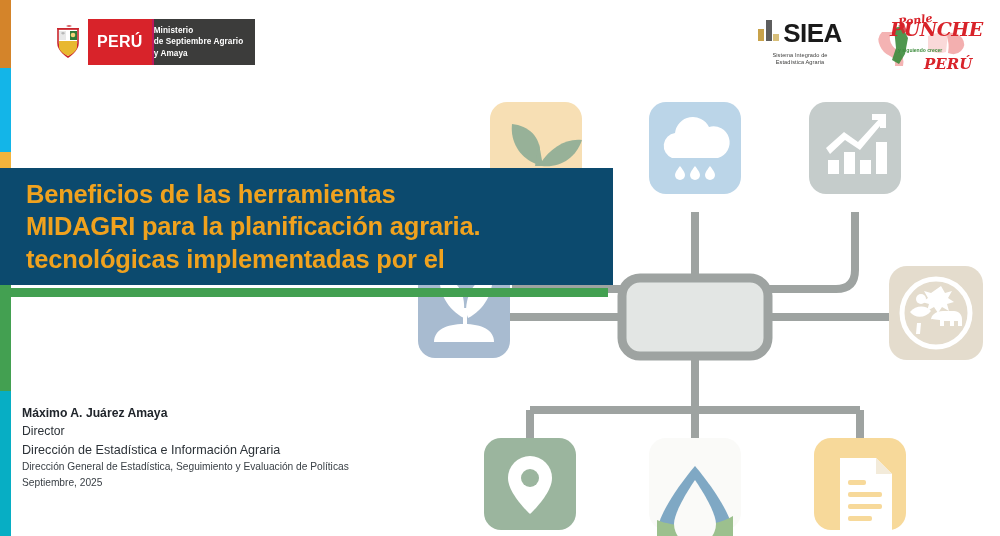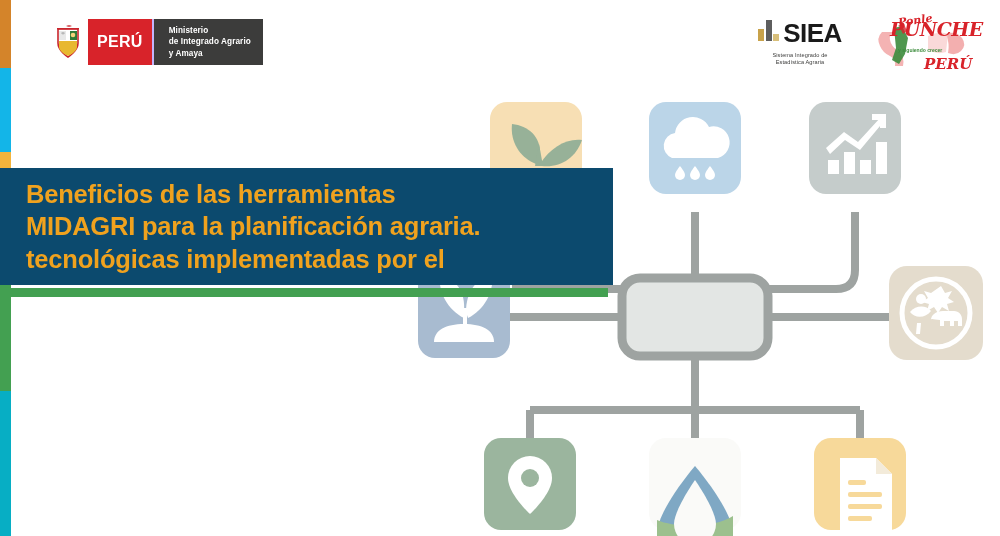--- a/index.html
+++ b/index.html
@@ -44,22 +44,22 @@
     width: 26px; height: 34px; position: relative;
   }
   .peru-block {
     background: #D8232A; color: #ffffff;
     display: flex; align-items: center; justify-content: center;
     padding: 0 9px; font-weight: bold; font-size: 16px; letter-spacing: .3px;
   }
   .ministry-block {
     background: #3C3C3B; color: #ffffff;
     display: flex; align-items: center;
-    padding: 0 12px 0 15px;
-    border-left: 2px solid #c4b5fd;
+    padding: 0 12px 0 0;
+    border-left: 2px solid #be185d;
   }
   .ministry-block .lines { font-size: 8.2px; line-height: 1.38; font-weight: bold; letter-spacing: .1px; }
 
   
   .logo-siea { position: absolute; left: 748px; top: 20px; width: 104px; text-align: center; }
   .siea-top { display: flex; align-items: flex-start; justify-content: center; gap: 2px; height: 30px; }
   .siea-bars { display: flex; align-items: flex-end; gap: 1.5px; margin-right: 2px; }
   .sb { width: 6px; }
   .sb1 { height: 12px; background: #C8A24A; }
   .sb2 { height: 21px; background: #5E5E5E; }
@@ -271,21 +271,21 @@
           <circle cx="18" cy="10" r="2.3" fill="#F2D37A"></circle>
           <path d="M6 8 q2 -2 4 0 q-2 3 -4 0 Z" fill="#B8B8B8"></path>
           <path d="M11 1 q3 -1.5 6 0 q-3 1.6 -6 0 Z" fill="#C9252C"></path>
           <path d="M2 3 h22 v1.4 h-22 Z" fill="#C9252C"></path>
         </svg>
       </div>
       <div class="peru-block">PERÚ</div>
       <div class="ministry-block">
         <div class="lines">
           <div>Ministerio</div>
-          <div>de Integrado Agrario</div>
+          <div>de Septiembre Agrario</div>
           <div>y Amaya</div>
         </div>
       </div>
     </div>
 
     <div class="logo-siea">
       <div class="siea-top">
         <div class="siea-bars">
           <div class="sb sb1"></div>
             <div class="sb sb2"></div>
@@ -316,14 +316,21 @@
 
   <div class="title-banner">
     <div class="title-text">
       <div>Beneficios de las herramientas</div>
       <div>MIDAGRI para la planificación agraria.</div>
       <div>tecnológicas implementadas por el</div>
     </div>
   </div>
   <div class="title-underline"></div>
 
+  <div class="speaker">
+    <div class="sp-name">Máximo A. Juárez Amaya</div>
+    <div class="sp-role">Director</div>
+    <div class="sp-dir">Dirección de Estadística e Información Agraria</div>
+    <div class="sp-gen">Dirección General de Estadística, Seguimiento y Evaluación de Políticas</div>
+    <div class="sp-date">Septiembre, 2025</div>
+  </div>
 
 </div>
 
 </body></html>

